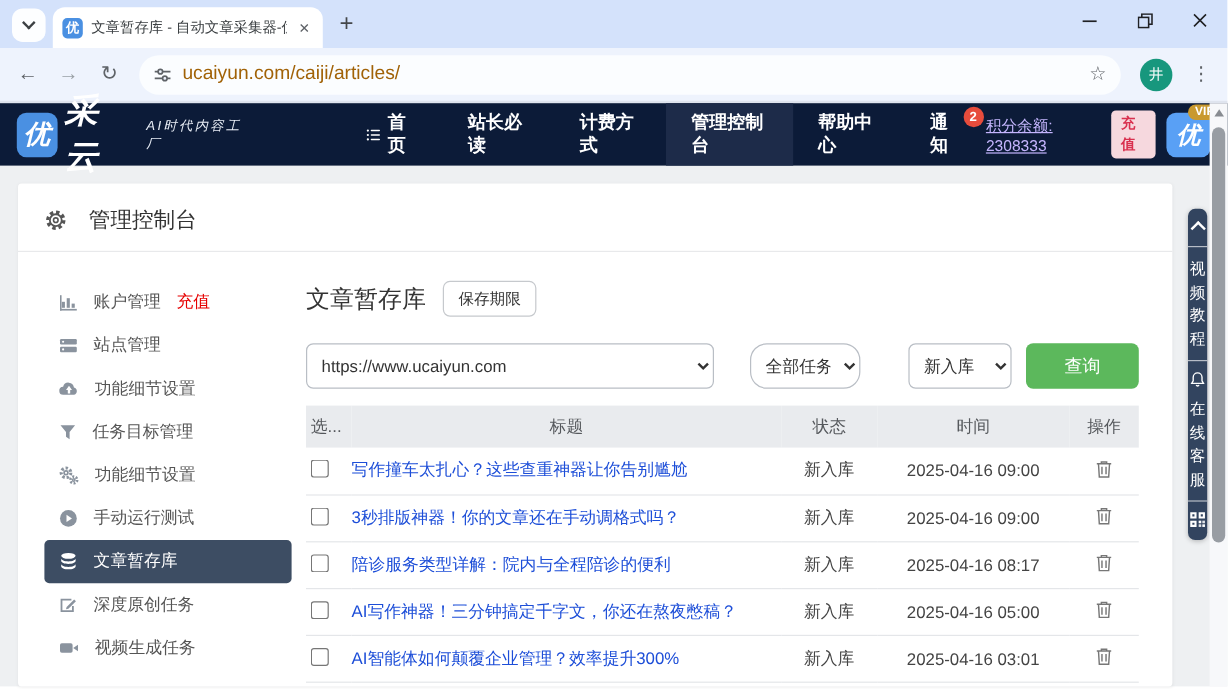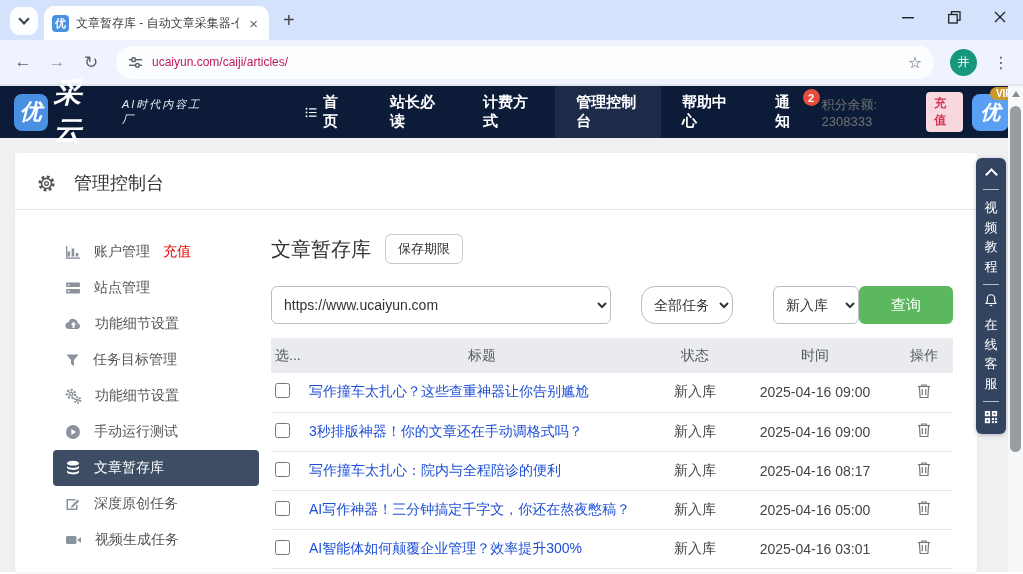--- a/index.html
+++ b/index.html
@@ -21,21 +21,21 @@
   .newtab { font-size:20px; color:#44474a; margin:0 0 8px 14px; cursor:pointer; }
   .win-controls { position:absolute; right:0; top:0; height:34px; display:flex; }
   .win-btn { width:46px; height:34px; display:flex; align-items:center; justify-content:center; color:#202124; }
   .toolbar { height:46px; background:#eef3fd; display:flex; align-items:center; padding:0 8px; gap:4px;
     border-bottom:2px solid #dfe4ee; }
   .nav-glyph { font-size:17px; color:#5f6368; width:30px; height:30px; display:flex; align-items:center;
     justify-content:center; border-radius:50%; }
   .nav-glyph.disabled { color:#9aa0a6; }
   .omnibox { flex:1; height:33px; background:#fbfdff; border-radius:17px; display:flex; align-items:center;
     padding:0 12px; gap:9px; margin:0 6px; }
-  .url-text { font-size:12px; color:#be185d; flex:1; }
+  .url-text { font-size:16px; color:#a16207; flex:1; }
   .star { font-size:16px; color:#5f6368; }
   .profile { width:27px; height:27px; border-radius:50%; background:#17977d; color:#fff; font-size:12px;
     display:flex; align-items:center; justify-content:center; margin:0 6px; }
   .dots { font-size:16px; color:#5f6368; padding:0 6px; }
 
   
   .page { position:relative; height:486px; background:#eef0f2; }
 
   
   .navbar { height:52px; background:#0c1b38; display:flex; align-items:center; padding:0 14px; color:#fff; }
@@ -45,39 +45,39 @@
   .logo-name { font-size:28px; font-weight:bold; font-style:italic; letter-spacing:2px; }
   .tagline { font-size:11px; color:#e8edf5; margin-left:8px; letter-spacing:2px; font-style:italic; }
   .menu { display:flex; align-items:flex-start; height:100%; margin-left:78px; }
   .menu-item { display:flex; align-items:center; gap:6px; height:100%; padding:0 21px; font-size:15px;
     font-weight:bold; color:#fff; cursor:pointer; position:relative; }
   .menu-item.active { background:#1d2b49; }
   .badge { position:absolute; top:3px; right:2px; min-width:17px; height:17px; border-radius:9px;
     background:#e74c3c; color:#fff; font-size:11px; display:flex; align-items:center; justify-content:center;
     padding:0 4px; }
   .nav-right { margin-left:auto; display:flex; align-items:center; gap:9px; }
-  .points { font-size:13px; color:#737373; }
+  .points { font-size:13px; color:#c4b5fd;text-decoration:underline; }
   .recharge-pill { background:#f6d8de; color:#d9304f; font-size:12px; font-weight:bold; border-radius:4px;
     padding:3px 8px; cursor:pointer; }
   .nav-avatar { position:relative; width:37px; height:37px; }
   .nav-avatar-box { width:37px; height:37px; border-radius:8px; background:#59a0f5; color:#fff; font-size:20px;
     font-weight:bold; font-style:italic; display:flex; align-items:center; justify-content:center; }
   .vip { position:absolute; top:-7px; right:-9px; background:#c9992e; color:#fff; font-size:10px;
     font-weight:bold; padding:1px 6px; border-radius:8px; }
 
   
   .card { margin:15px 46px 0 15px; background:#fff; border-radius:3px; height:419px;
     box-shadow:0 1px 3px rgba(0,0,0,.06); }
   .card-header { display:flex; align-items:center; gap:18px; padding:18px 22px 14px 22px;
     border-bottom:1px solid #e8e9eb; }
   .card-title { font-size:18px; color:#333; }
   .card-body { display:flex; padding-top:24px; }
 
   
-  .sidebar { width:228px; flex:none; padding-left:22px;margin-left:16px; }
+  .sidebar { width:228px; flex:none; padding-left:22px; }
   .side-item { display:flex; align-items:center; gap:13px; height:36px; padding:0 12px; border-radius:4px;
     font-size:14px; color:#555; cursor:pointer; }
   .side-item .sicon { flex:none; }
   .side-item.active { background:#3d4d63; color:#fff; }
   .side-extra { color:#e60000; }
   .sicon { fill:#8a939e; }
   .active .sicon { fill:#fff; }
 
   
   .main { flex:1; padding:0 28px 0 12px; }
@@ -102,21 +102,21 @@
   th.col-time { width:160px; }
   th.col-action { width:58px; }
   tbody td { height:39px; border-bottom:1px solid #e4e6e9; }
   td.c-check { padding-left:4px; }
   td.c-check input { width:15px; height:15px; }
   td.c-title a { color:#1d4ed8; text-decoration:none; }
   td.c-status, td.c-time, td.c-action { text-align:center; color:#444; }
   .trash-btn { background:none; border:none; cursor:pointer; padding:2px; }
 
   
-  .floatbar { position:absolute; right:17px; top:72px; width:30px; background:#32445f; border-radius:6px;
+  .floatbar { position:absolute; right:17px; top:88px; width:16px; background:#32445f; border-radius:6px;
     display:flex; flex-direction:column; align-items:center; padding:12px 0 10px 0; gap:8px;
     box-shadow:0 1px 4px rgba(0,0,0,.25); }
   .fb-chev { width:9px; height:9px; border-left:2px solid #fff; border-top:2px solid #fff;
     transform:rotate(45deg); margin-bottom:2px; cursor:pointer; }
   .fb-div { width:16px; height:1px; background:rgba(255,255,255,.65); }
   .vtext { width:14px; font-size:13px; line-height:1.5; color:#fff; text-align:center; word-break:break-all; }
 
   
   .scrollbar { position:absolute; right:0; top:0; bottom:0; width:15px; background:#f7f8fa; }
   .scroll-arrow { width:0; height:0; border-left:4px solid transparent; border-right:4px solid transparent;
@@ -375,21 +375,21 @@
                       <path d="M2.4 3.5 l0.7 11 h7.8 l0.7-11"></path>
                       <line x1="5.3" y1="6" x2="5.3" y2="12.3"></line>
                       <line x1="8.7" y1="6" x2="8.7" y2="12.3"></line>
                     </svg>
                   </button>
                 </td>
               </tr>
 
               <tr>
                 <td class="c-check"><input type="checkbox" style=""></td>
-                <td class="c-title"><a href="#">写作撞车太扎心：院内与全程陪诊的便利</a></td>
+                <td class="c-title"><a href="#">陪诊服务类型详解：院内与全程陪诊的便利</a></td>
                 <td class="c-status">新入库</td>
                 <td class="c-time">2025-04-16 08:17</td>
                 <td class="c-action">
                   <button class="trash-btn">
                     <svg width="14" height="16" viewBox="0 0 14 16" fill="none" stroke="#777" stroke-width="1.2">
                       <path d="M1 3.5 h12"></path>
                       <path d="M4.8 3.5 V2 h4.4 v1.5"></path>
                       <path d="M2.4 3.5 l0.7 11 h7.8 l0.7-11"></path>
                       <line x1="5.3" y1="6" x2="5.3" y2="12.3"></line>
                       <line x1="8.7" y1="6" x2="8.7" y2="12.3"></line>

